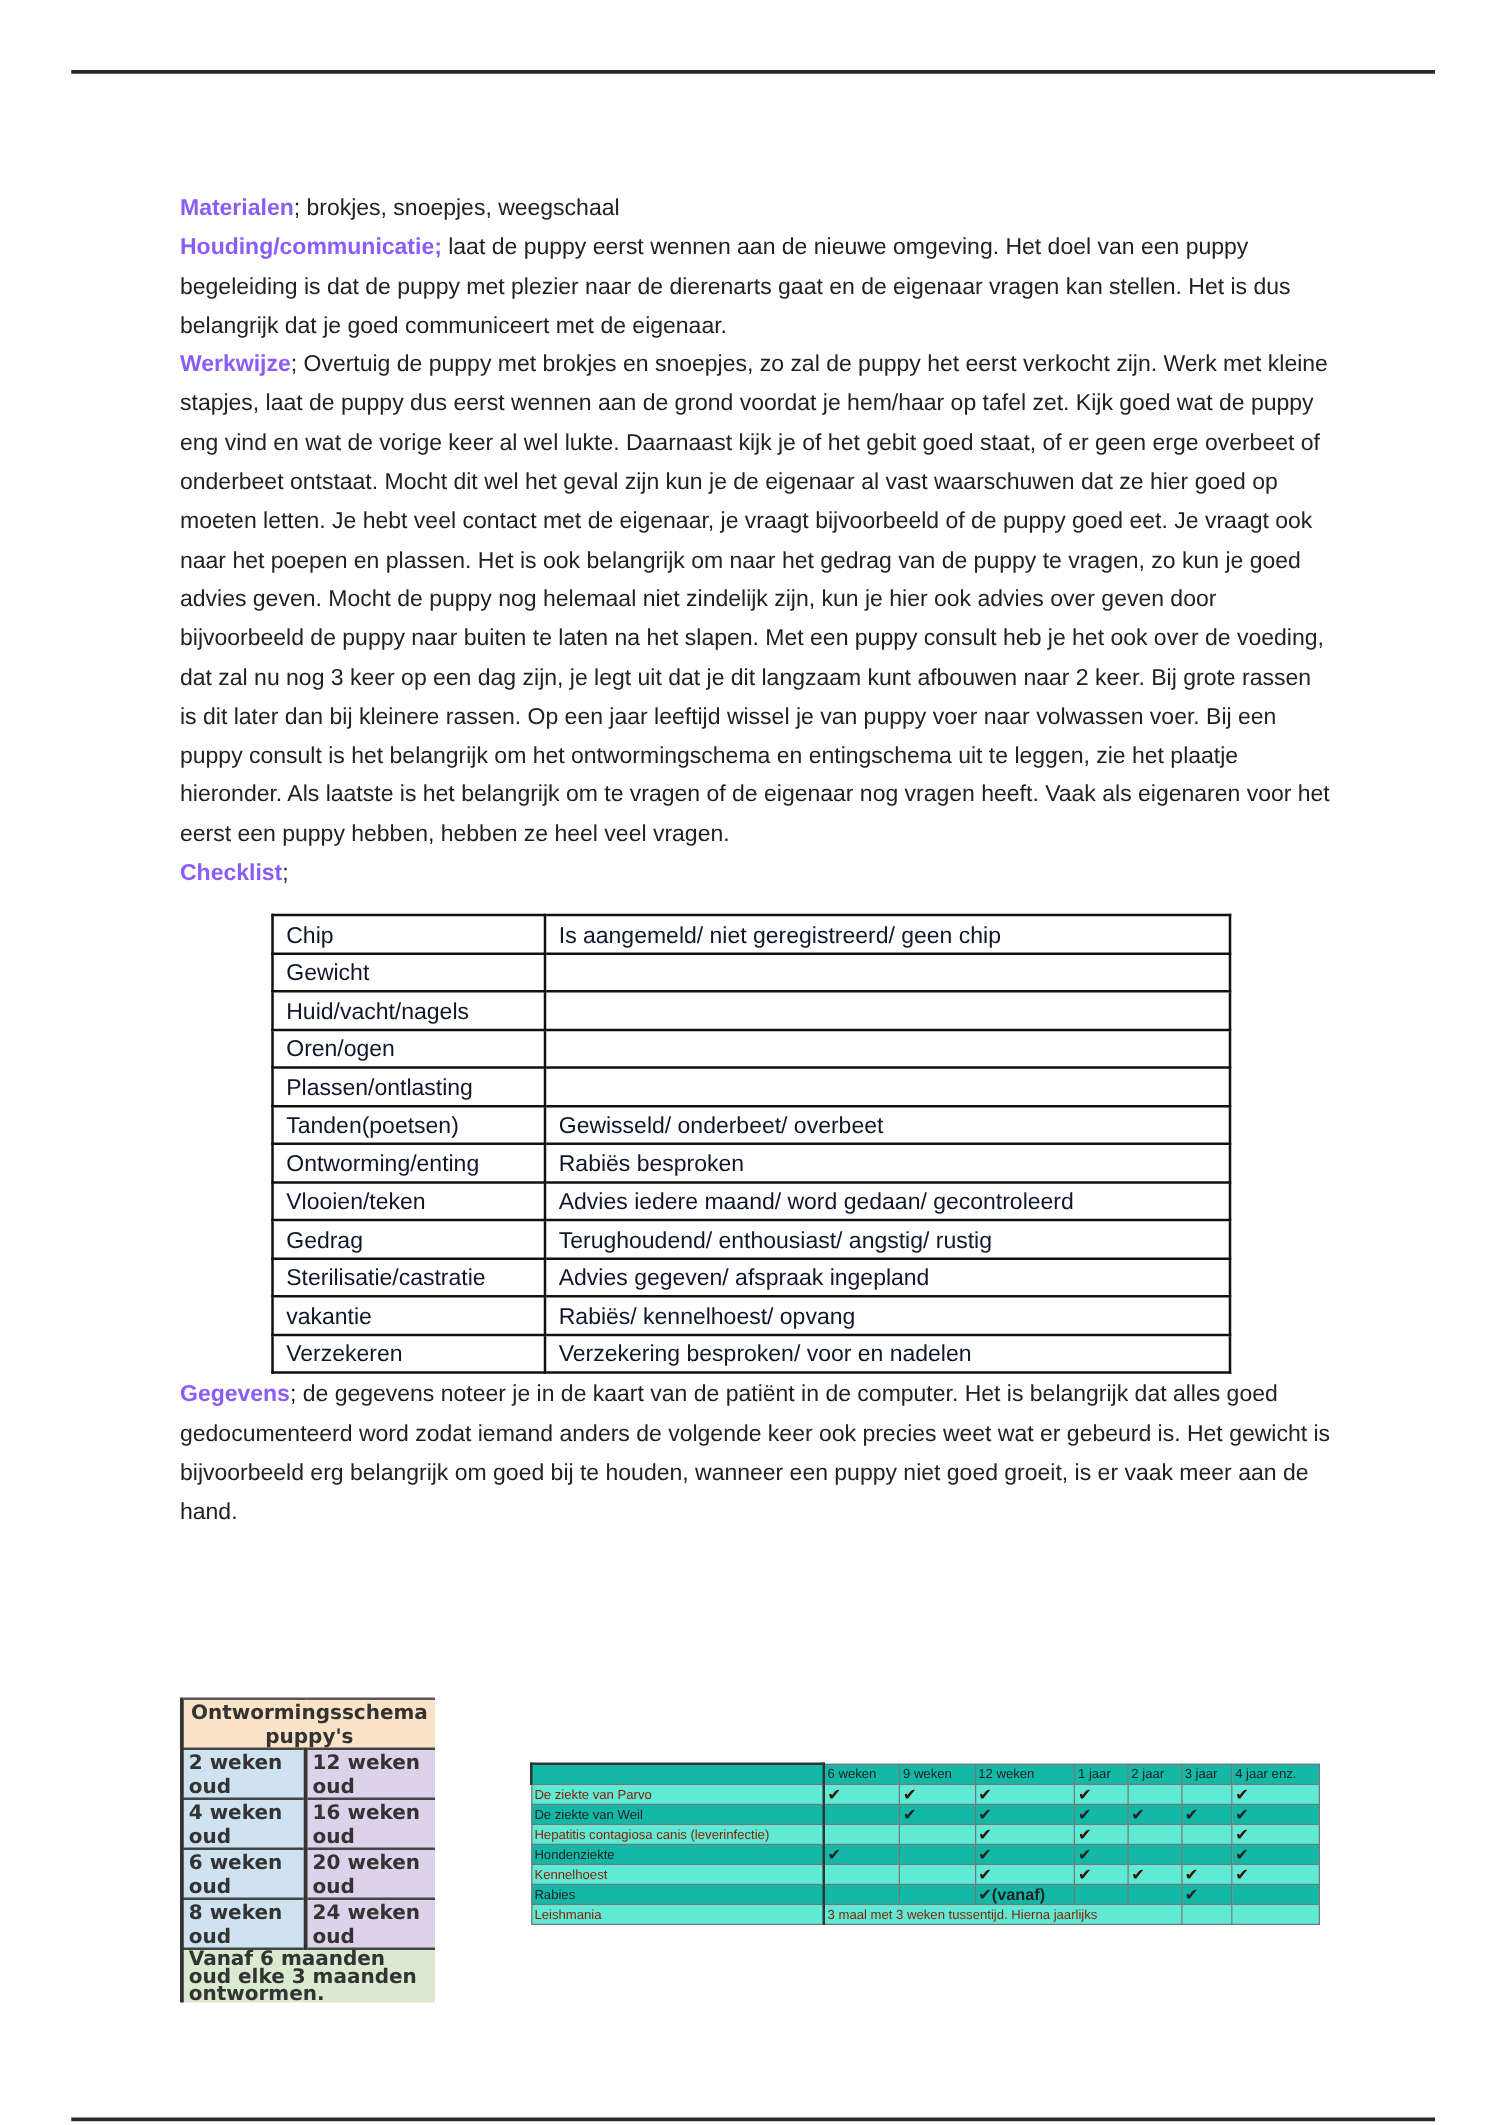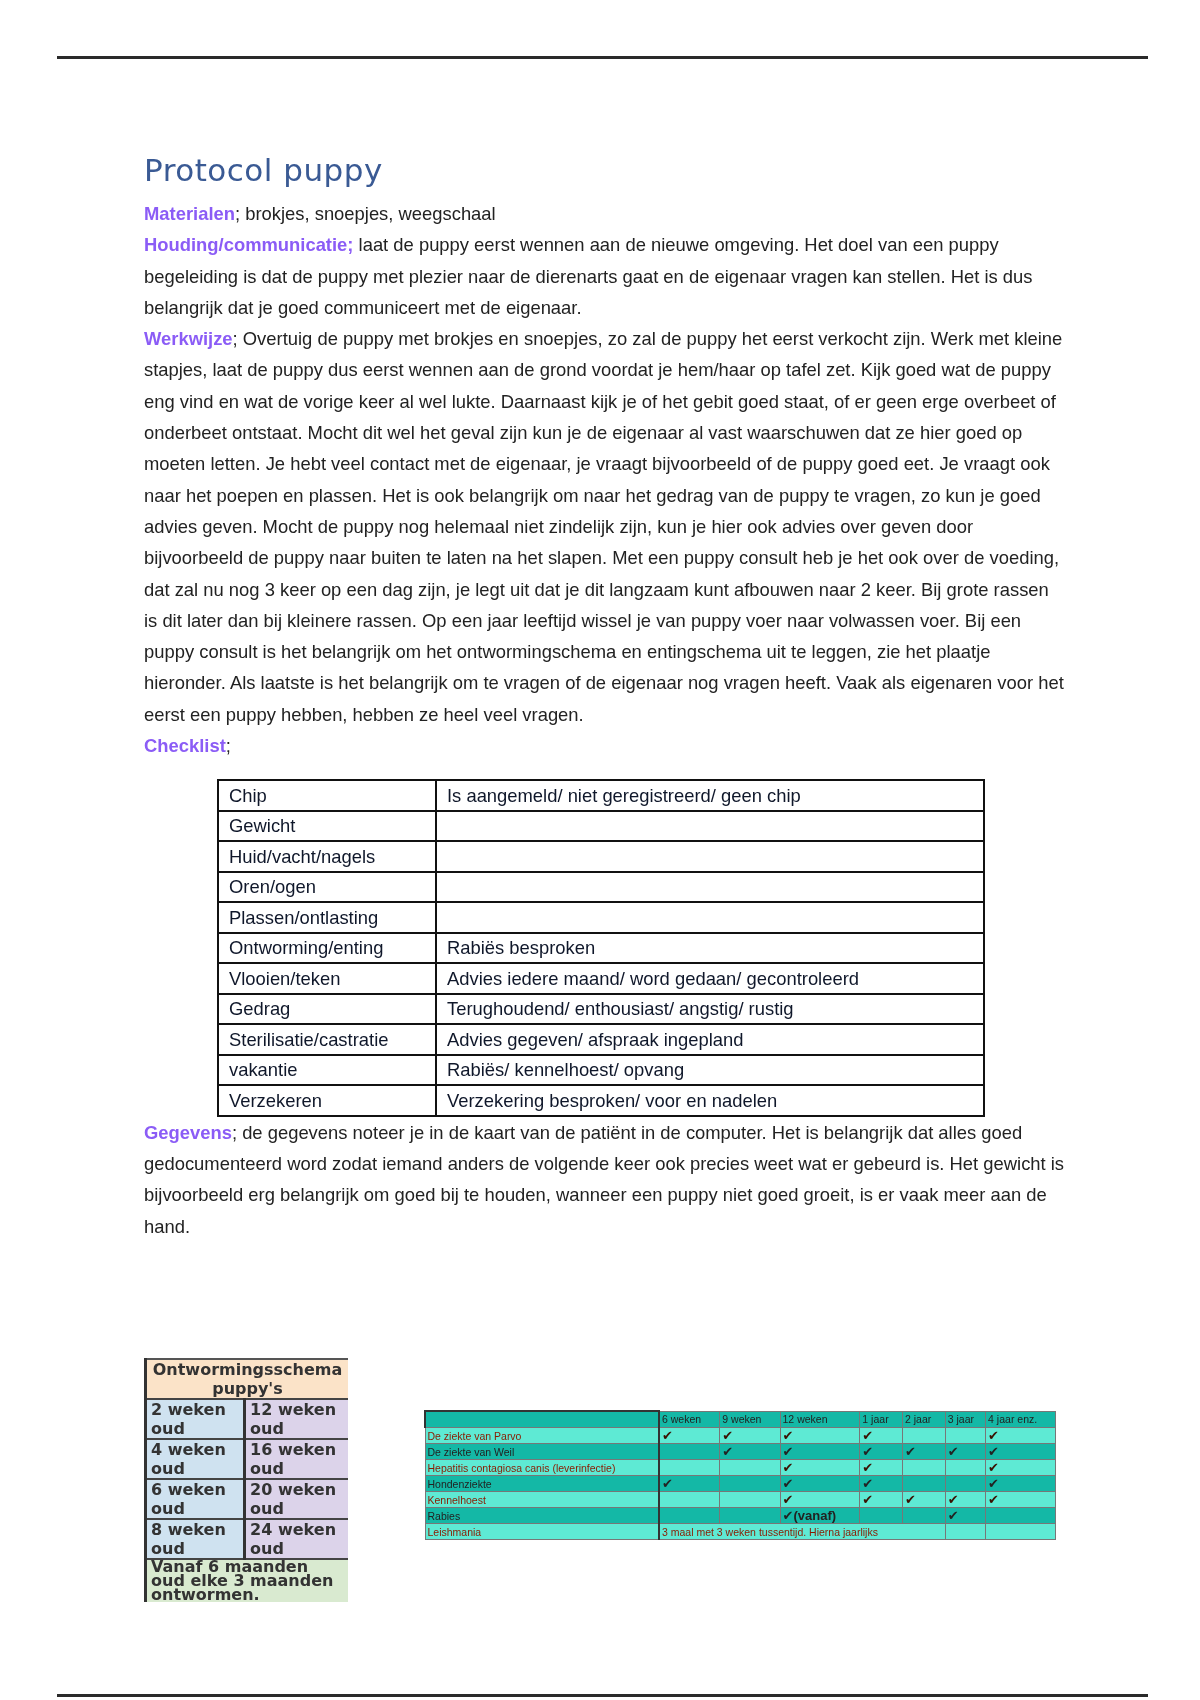--- a/index.html
+++ b/index.html
@@ -35,21 +35,20 @@
   .vacc tr.white td { background: #14b8a6; }
   .vacc tr.orange td.check { color: #3a1000; }
   .vacc td.check { font-size: 13px; font-weight: bold; }
 </style>
 </head>
 <body>
 
 <div class="rule" id="rule-top"></div>
 
 <div class="content">
-  <h1>Protocol puppy</h1>
 
   <p><b>Materialen</b><span>; brokjes, snoepjes, weegschaal</span></p>
   <p><b>Houding/communicatie;</b><span> laat de puppy eerst wennen aan de nieuwe omgeving. Het doel van een puppy begeleiding is dat de puppy met plezier naar de dierenarts gaat en de eigenaar vragen kan stellen. Het is dus belangrijk dat je goed communiceert met de eigenaar.</span></p>
   <p><b>Werkwijze</b><span>; Overtuig de puppy met brokjes en snoepjes, zo zal de puppy het eerst verkocht zijn. Werk met kleine stapjes, laat de puppy dus eerst wennen aan de grond voordat je hem/haar op tafel zet. Kijk goed wat de puppy eng vind en wat de vorige keer al wel lukte. Daarnaast kijk je of het gebit goed staat, of er geen erge overbeet of onderbeet ontstaat. Mocht dit wel het geval zijn kun je de eigenaar al vast waarschuwen dat ze hier goed op moeten letten. Je hebt veel contact met de eigenaar, je vraagt bijvoorbeeld of de puppy goed eet. Je vraagt ook naar het poepen en plassen. Het is ook belangrijk om naar het gedrag van de puppy te vragen, zo kun je goed advies geven. Mocht de puppy nog helemaal niet zindelijk zijn, kun je hier ook advies over geven door bijvoorbeeld de puppy naar buiten te laten na het slapen. Met een puppy consult heb je het ook over de voeding, dat zal nu nog 3 keer op een dag zijn, je legt uit dat je dit langzaam kunt afbouwen naar 2 keer. Bij grote rassen is dit later dan bij kleinere rassen. Op een jaar leeftijd wissel je van puppy voer naar volwassen voer. Bij een puppy consult is het belangrijk om het ontwormingschema en entingschema uit te leggen, zie het plaatje hieronder. Als laatste is het belangrijk om te vragen of de eigenaar nog vragen heeft. Vaak als eigenaren voor het eerst een puppy hebben, hebben ze heel veel vragen.</span></p>
   <p><b>Checklist</b><span>;</span></p>
 
   <table class="checklist">
     <tbody id="checklist-body">
         <tr>
           <td class="k">Chip</td>
@@ -63,20 +62,24 @@
           <td class="k">Huid/vacht/nagels</td>
           <td></td>
         </tr>
         <tr>
           <td class="k">Oren/ogen</td>
           <td></td>
         </tr>
         <tr>
           <td class="k">Plassen/ontlasting</td>
           <td></td>
+        </tr>
+        <tr>
+          <td class="k">Tanden(poetsen)</td>
+          <td>Gewisseld/ onderbeet/ overbeet</td>
         </tr>
         <tr>
           <td class="k">Ontworming/enting</td>
           <td>Rabiës besproken</td>
         </tr>
         <tr>
           <td class="k">Vlooien/teken</td>
           <td>Advies iedere maand/ word gedaan/ gecontroleerd</td>
         </tr>
         <tr>

